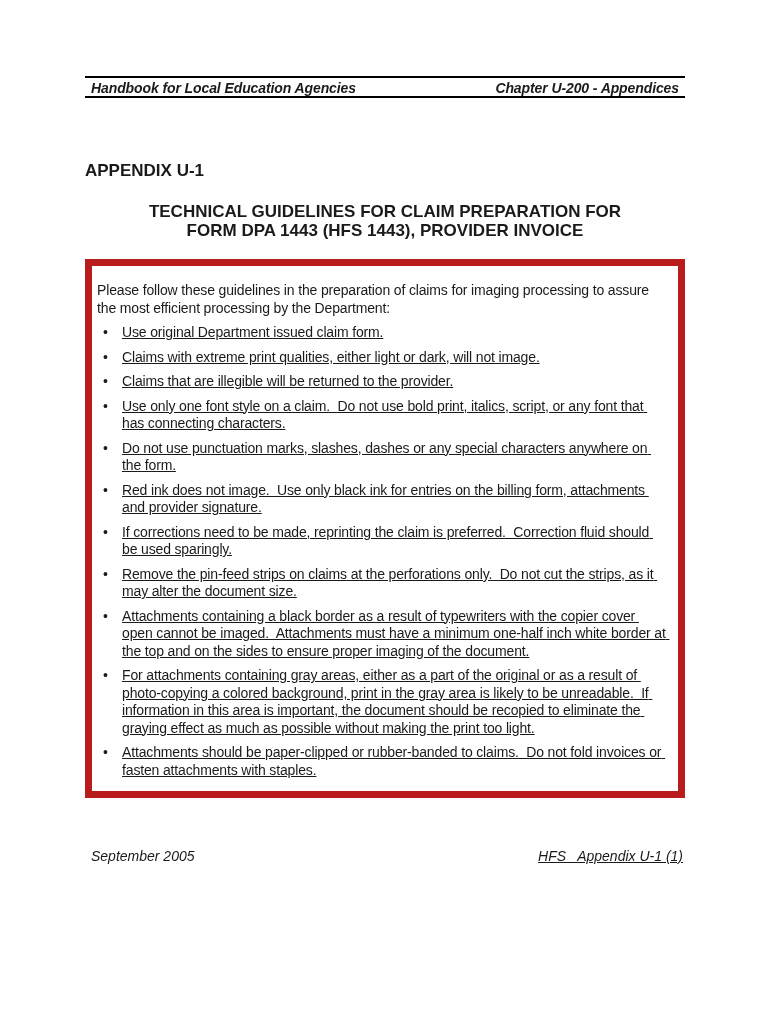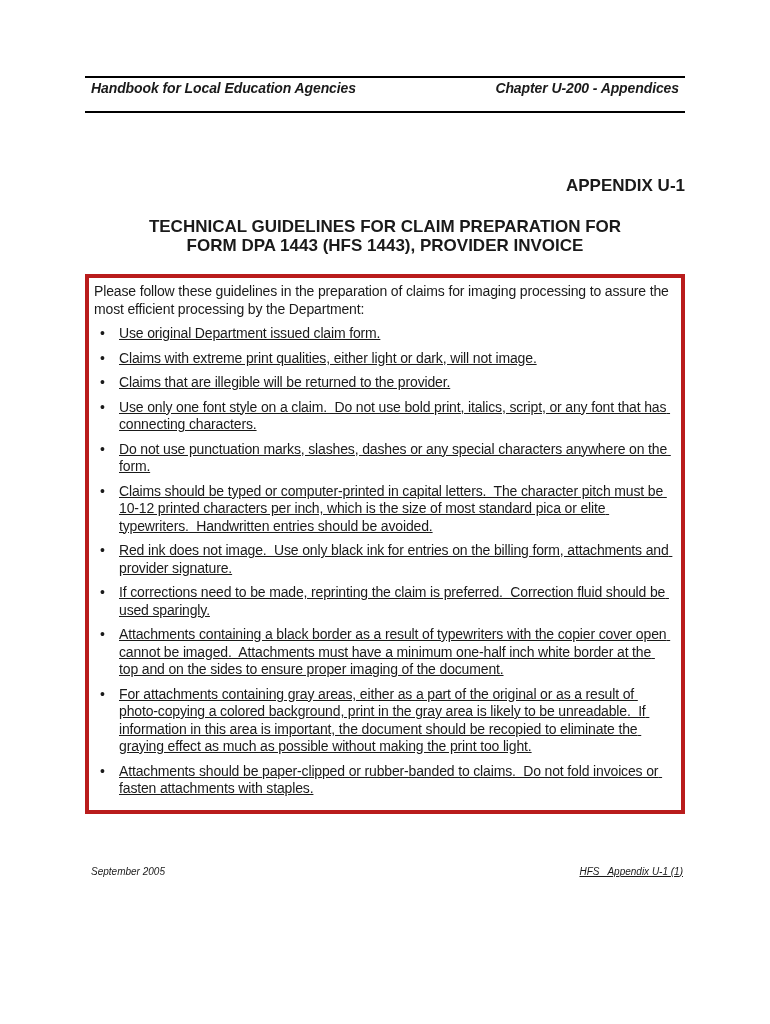--- a/index.html
+++ b/index.html
@@ -23,52 +23,52 @@
   
   .hdr-rule {
     height: 2px;
     background: #000;
   }
   .hdr-rule.top { margin-top: 76px; }
   .hdr-row {
     display: flex;
     justify-content: space-between;
     align-items: baseline;
-    height: 33px;
+    height: 18px;
     padding: 0 6px 0 6px;
     font-size: 14px;
     font-weight: bold;
     font-style: italic;
     line-height: 21px;
     letter-spacing: -0.1px;
     box-sizing: border-box;
   }
   
   .title {
     margin-top: 63px;
-    text-align: right;
+    text-align: left;
     font-size: 17px;
     font-weight: bold;
     line-height: 20px;
   }
   .subtitle {
     margin-top: 21px;
     text-align: center;
     font-size: 17px;
     font-weight: bold;
     line-height: 19px;
     white-space: pre-line;
   }
   
   .gbox {
     margin-top: 19px;
-    border: 4px solid #b91c1c;
+    border: 7px solid #b91c1c;
     box-sizing: border-box;
     width: 600px;
-    padding: 5px 10px 12px 5px;
+    padding: 16px 10px 12px 5px;
     font-size: 14px;
     line-height: 17.5px;
     letter-spacing: -0.15px;
   }
   .intro {
     margin: 0 0 7px 0;
     white-space: pre-wrap;
   }
   .gbox ul {
     margin: 0;
@@ -90,21 +90,21 @@
   .li-text {
     white-space: pre-wrap;
   }
   
   .ftr-row {
     display: flex;
     justify-content: space-between;
     align-items: flex-end;
     margin-top: 49px;
     padding: 0 2px 0 6px;
-    font-size: 10px;
+    font-size: 14px;
     font-style: italic;
     line-height: 18px;
   }
   .ftr-right { white-space: pre-wrap; text-decoration: underline; }
 </style>
 </head>
 <body>
 
 <div class="page">
   <div class="content">
@@ -121,23 +121,23 @@
 FORM DPA 1443 (HFS 1443), PROVIDER INVOICE</div>
 
     <div class="gbox">
       <p class="intro">Please follow these guidelines in the preparation of claims for imaging processing to assure the most efficient processing by the Department:</p>
       <ul>
           <li><span class="li-text">Use original Department issued claim form.</span></li>
           <li><span class="li-text">Claims with extreme print qualities, either light or dark, will not image.</span></li>
           <li><span class="li-text">Claims that are illegible will be returned to the provider.</span></li>
           <li><span class="li-text">Use only one font style on a claim.  Do not use bold print, italics, script, or any font that has connecting characters.</span></li>
           <li><span class="li-text">Do not use punctuation marks, slashes, dashes or any special characters anywhere on the form.</span></li>
-          <li><span class="li-text">Claims should be typed or computer-printed in capital letters.  The character pitch must be 10-12 printed characters per inch, which is the size of most standard pica or elite typewriters.  Handwritten entries should be avoided.</span></li>
           <li><span class="li-text">Red ink does not image.  Use only black ink for entries on the billing form, attachments and provider signature.</span></li>
           <li><span class="li-text">If corrections need to be made, reprinting the claim is preferred.  Correction fluid should be used sparingly.</span></li>
+          <li><span class="li-text">Remove the pin-feed strips on claims at the perforations only.  Do not cut the strips, as it may alter the document size.</span></li>
           <li><span class="li-text">Attachments containing a black border as a result of typewriters with the copier cover open cannot be imaged.  Attachments must have a minimum one-half inch white border at the top and on the sides to ensure proper imaging of the document.</span></li>
           <li><span class="li-text">For attachments containing gray areas, either as a part of the original or as a result of photo-copying a colored background, print in the gray area is likely to be unreadable.  If information in this area is important, the document should be recopied to eliminate the graying effect as much as possible without making the print too light.</span></li>
           <li><span class="li-text">Attachments should be paper-clipped or rubber-banded to claims.  Do not fold invoices or fasten attachments with staples.</span></li>
         </ul>
     </div>
 
     <div class="ftr-row">
       <span>September 2005</span>
       <span class="ftr-right">HFS   Appendix U-1 (1)</span>
     </div>

